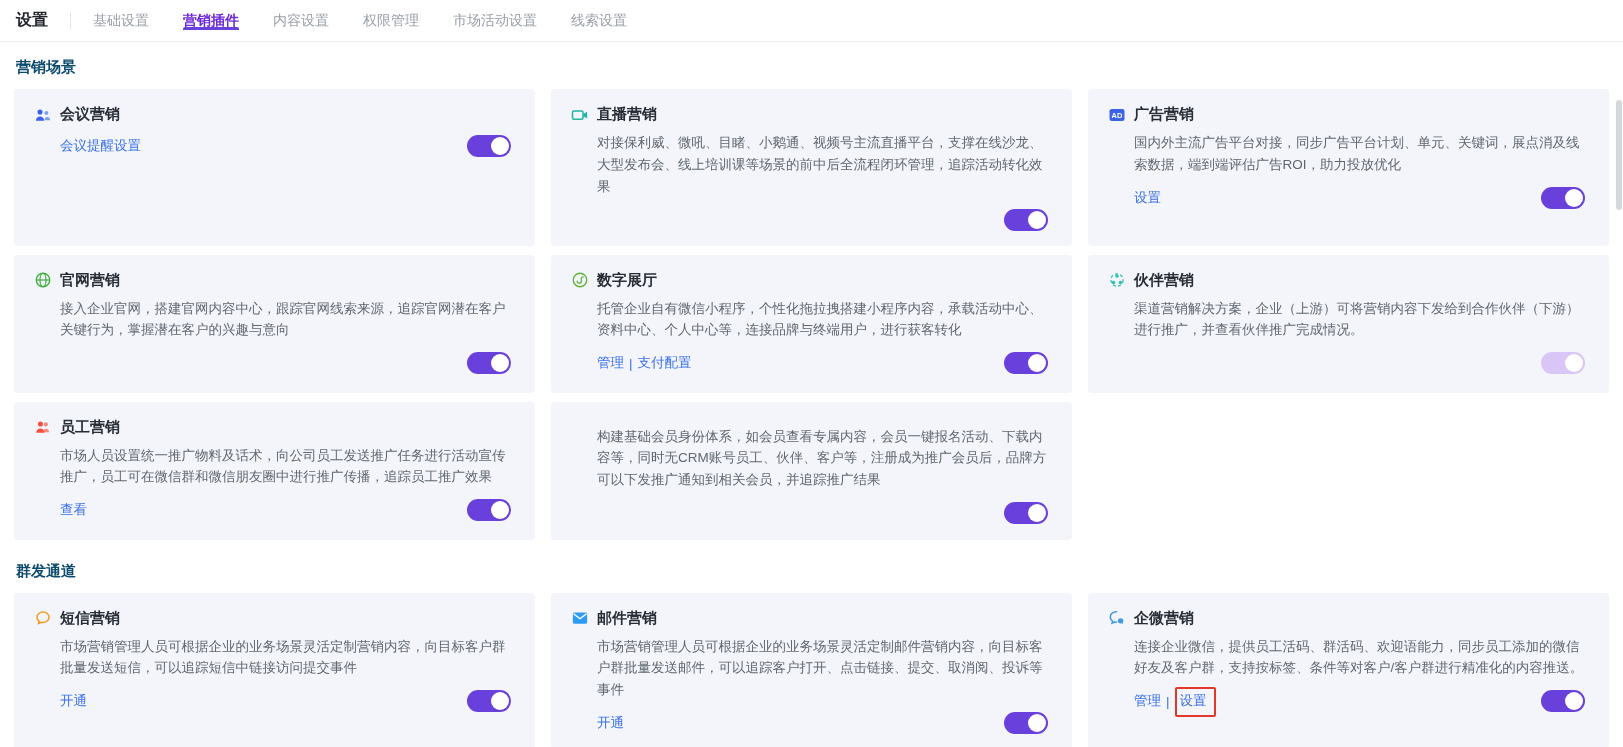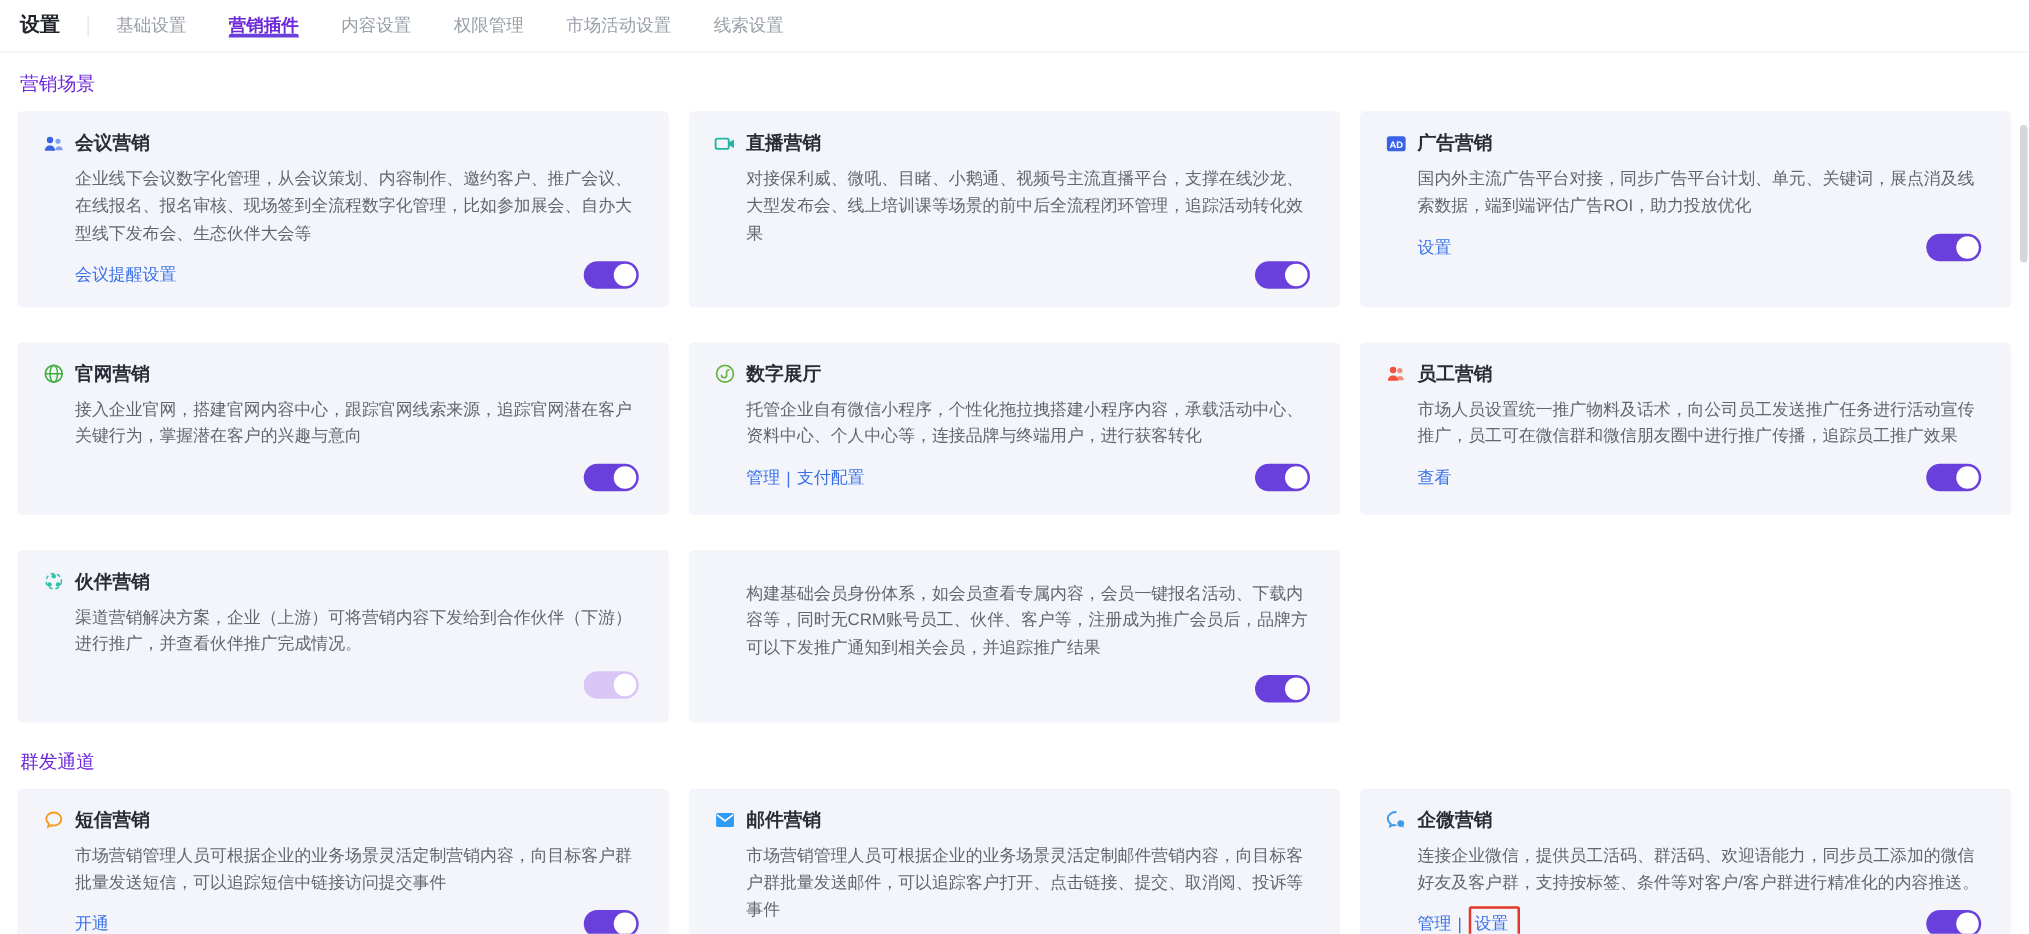--- a/index.html
+++ b/index.html
@@ -13,23 +13,23 @@
   .nav-divider { width:1px; height:16px; background:#e2e4e8; margin:0 22px; }
   .nav-tabs { display:flex; align-items:center; height:60px; }
   .nav-tab { position:relative; display:flex; align-items:center;
              margin-right:34px; font-size:14px; color:#9aa0a8; cursor:pointer; }
   .nav-tab.active { color:#6d28d9; font-weight:600; }
   .nav-tab.active::after { content:""; position:absolute; left:0; right:0; bottom:0;
              height:3px; background:#6940db; border-radius:2px 2px 0 0; }
 
   
   .content { padding:0 14px; }
-  .section-title { font-size:15px; font-weight:400; color:#6d28d9;
+  .section-title { font-size:15px; font-weight:700; color:#0c4a6e;
                    margin:16px 2px 12px; }
-  .grid { display:grid; grid-template-columns:repeat(3,1fr); gap:28px 16px; }
+  .grid { display:grid; grid-template-columns:repeat(3,1fr); gap:9px 16px; }
 
   .card { background:#f3f5fb; border-radius:4px; padding:16px 24px 14px 20px;
           min-height:138px; display:flex; flex-direction:column; }
   .card-head { display:flex; align-items:center; gap:8px; }
   .icon { width:18px; height:18px; flex:none; display:block; }
   .card-title { font-size:15px; font-weight:700; color:#272c35; }
   .card-desc { margin:8px 0 0 26px; font-size:13.5px; color:#61676f;
                line-height:1.62; }
   .card-foot { margin:10px 0 0 26px; display:flex; align-items:center; min-height:24px; }
   .links { display:flex; align-items:center; font-size:13.5px; }
@@ -76,21 +76,20 @@
     <div class="card">
       <div class="card-head">
         <svg class="icon" viewBox="0 0 24 24">
           <circle cx="8" cy="8" r="3.4" fill="#3a63e8"></circle>
           <path d="M2.5 19.5c0-3.4 2.4-5.6 5.5-5.6s5.5 2.2 5.5 5.6z" fill="#3a63e8"></path>
           <circle cx="16.5" cy="9.3" r="2.7" fill="#7fa0f2"></circle>
           <path d="M13.8 19c.3-2.8 1.7-4.4 4-4.4 2.1 0 3.5 1.6 3.8 4.4z" fill="#7fa0f2"></path>
         </svg>
         <div class="card-title">会议营销</div>
       </div>
-      <div class="card-desc">企业线下会议数字化管理，从会议策划、内容制作、邀约客户、推广会议、在线报名、报名审核、现场签到全流程数字化管理，比如参加展会、自办大型线下发布会、生态伙伴大会等</div>
       <div class="card-foot">
         <div class="links">
           <a class="link">会议提醒设置</a>
         </div>
         <div class="switch" data-state="on"></div>
       </div>
     </div>
 
     <div class="card">
       <div class="card-head">
@@ -147,55 +146,55 @@
         <div class="card-title">数字展厅</div>
       </div>
       <div class="card-desc">托管企业自有微信小程序，个性化拖拉拽搭建小程序内容，承载活动中心、资料中心、个人中心等，连接品牌与终端用户，进行获客转化</div>
       <div class="card-foot">
         <div class="links">
           <a class="link">管理</a>
           <span class="link-sep">|</span>
           <a class="link">支付配置</a>
         </div>
         <div class="switch" data-state="on"></div>
+      </div>
+    </div>
+
+    <div class="card">
+      <div class="card-head">
+        <svg class="icon" viewBox="0 0 24 24">
+          <circle cx="12" cy="12" r="8.2" fill="none" stroke="#2ec3b0" stroke-width="1.6" stroke-dasharray="4 3"></circle>
+          <circle cx="12" cy="6.6" r="2.4" fill="#2ec3b0"></circle>
+          <circle cx="7.4" cy="15.4" r="2.4" fill="#2ec3b0"></circle>
+          <circle cx="16.6" cy="15.4" r="2.4" fill="#2ec3b0"></circle>
+        </svg>
+        <div class="card-title">伙伴营销</div>
+      </div>
+      <div class="card-desc">渠道营销解决方案，企业（上游）可将营销内容下发给到合作伙伴（下游）进行推广，并查看伙伴推广完成情况。</div>
+      <div class="card-foot">
+        <div class="switch" data-state="on-disabled"></div>
       </div>
     </div>
 
     <div class="card">
       <div class="card-head">
         <svg class="icon" viewBox="0 0 24 24">
           <circle cx="15.8" cy="8.6" r="2.8" fill="#f88a7d"></circle>
           <path d="M11.8 19c.3-2.9 1.8-4.6 4.3-4.6 2.3 0 3.8 1.7 4.1 4.6z" fill="#f88a7d"></path>
           <circle cx="8.6" cy="8" r="3.4" fill="#f4503f"></circle>
           <path d="M3 19.5c0-3.4 2.4-5.6 5.6-5.6 3.1 0 5.5 2.2 5.5 5.6z" fill="#f4503f"></path>
         </svg>
         <div class="card-title">员工营销</div>
       </div>
       <div class="card-desc">市场人员设置统一推广物料及话术，向公司员工发送推广任务进行活动宣传推广，员工可在微信群和微信朋友圈中进行推广传播，追踪员工推广效果</div>
       <div class="card-foot">
         <div class="links">
           <a class="link">查看</a>
         </div>
         <div class="switch" data-state="on"></div>
-      </div>
-    </div>
-
-    <div class="card">
-      <div class="card-head">
-        <svg class="icon" viewBox="0 0 24 24">
-          <circle cx="12" cy="12" r="8.2" fill="none" stroke="#2ec3b0" stroke-width="1.6" stroke-dasharray="4 3"></circle>
-          <circle cx="12" cy="6.6" r="2.4" fill="#2ec3b0"></circle>
-          <circle cx="7.4" cy="15.4" r="2.4" fill="#2ec3b0"></circle>
-          <circle cx="16.6" cy="15.4" r="2.4" fill="#2ec3b0"></circle>
-        </svg>
-        <div class="card-title">伙伴营销</div>
-      </div>
-      <div class="card-desc">渠道营销解决方案，企业（上游）可将营销内容下发给到合作伙伴（下游）进行推广，并查看伙伴推广完成情况。</div>
-      <div class="card-foot">
-        <div class="switch" data-state="on-disabled"></div>
       </div>
     </div>
 
     <div class="card">
       <div class="card-desc">构建基础会员身份体系，如会员查看专属内容，会员一键报名活动、下载内容等，同时无CRM账号员工、伙伴、客户等，注册成为推广会员后，品牌方可以下发推广通知到相关会员，并追踪推广结果</div>
       <div class="card-foot">
         <div class="switch" data-state="on"></div>
       </div>
     </div>
   </div>

